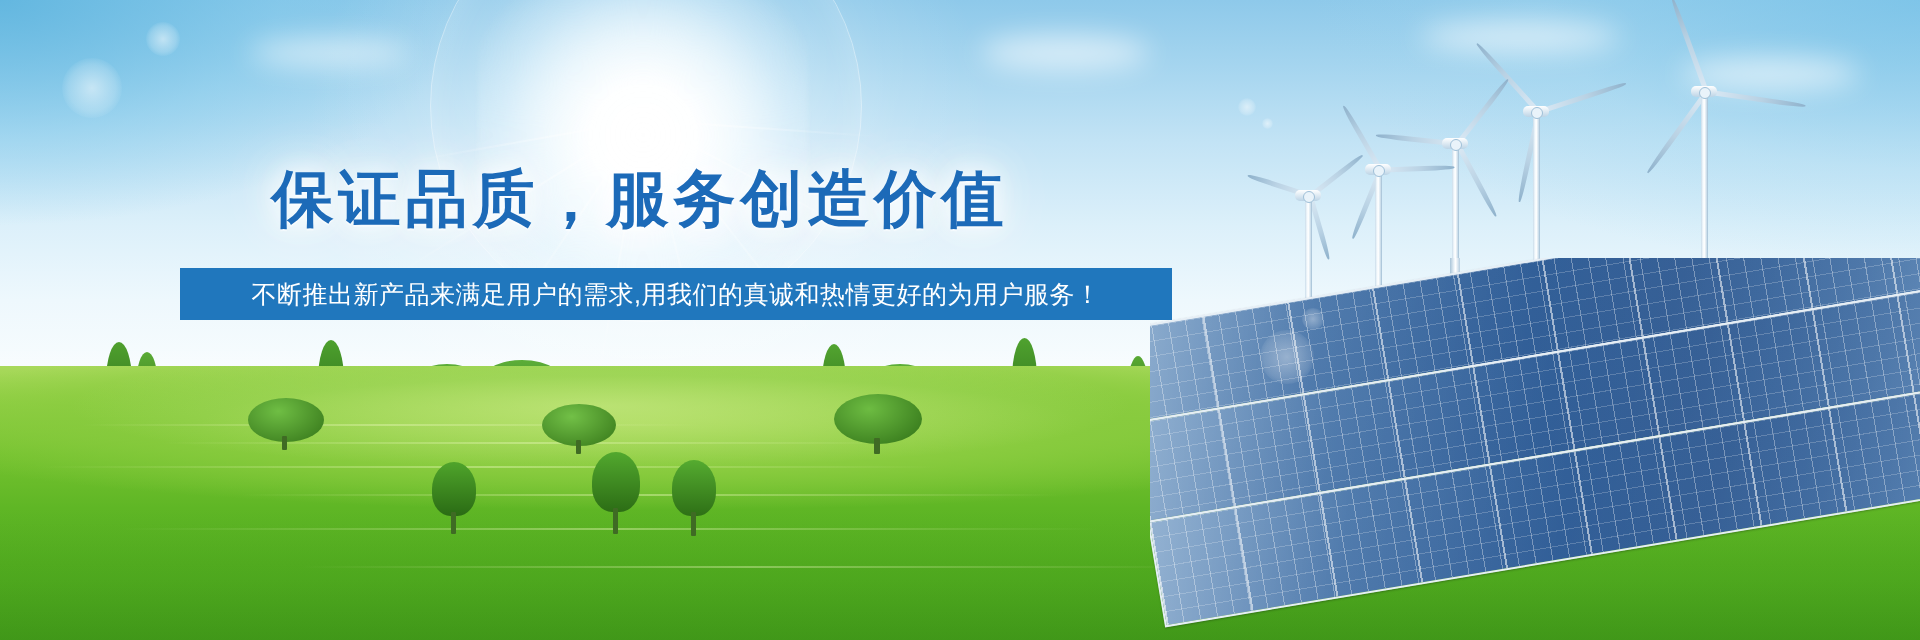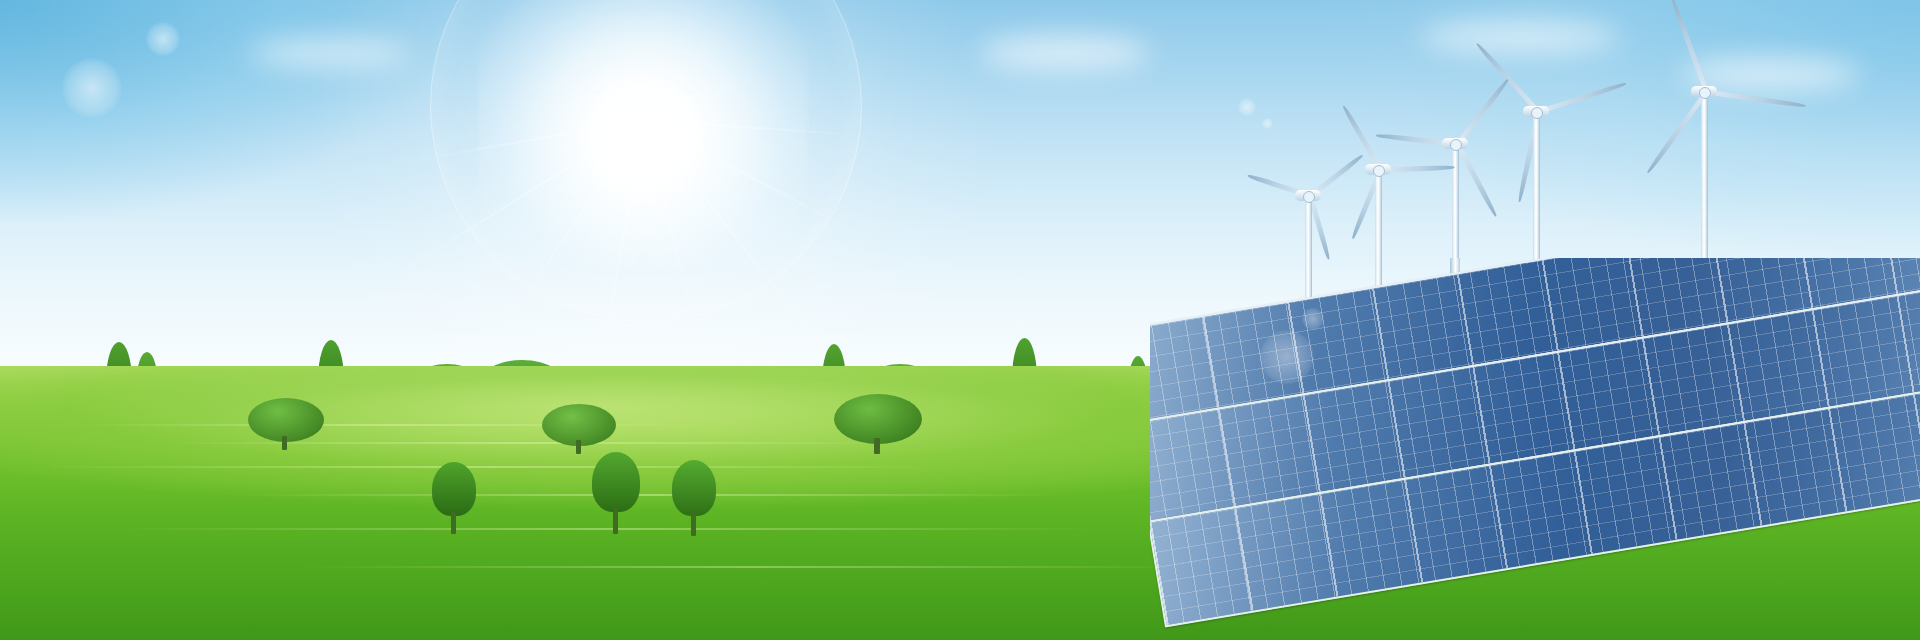--- a/index.html
+++ b/index.html
@@ -380,15 +380,19 @@
       <div class="panel-row" style="left:0px;top:226px;width:900px;height:104px;">
         <div class="cellgrid"></div>
         <div class="panel-gloss"></div>
       </div>
     </div>
 
     <div class="solar-flare" style="left:110px;top:72px;width:54px;height:54px;"></div>
     <div class="solar-flare" style="left:152px;top:50px;width:22px;height:22px;"></div>
   </div>
 
-
+  <div class="headline">保证品质，服务创造价值</div>
+
+  <div class="subbar">
+    <span>不断推出新产品来满足用户的需求,用我们的真诚和热情更好的为用户服务！</span>
+  </div>
 
 </div>
 
 </body></html>

